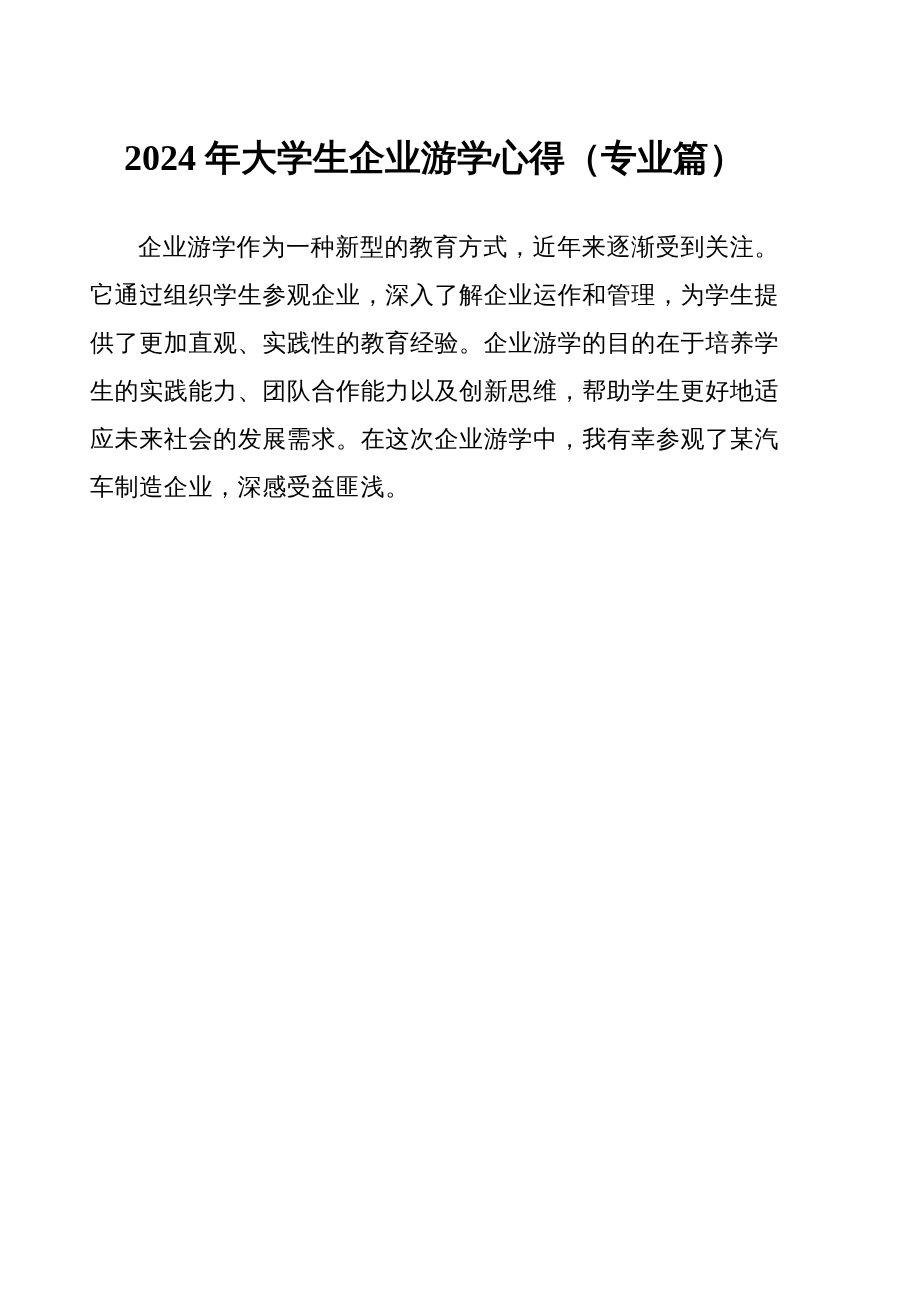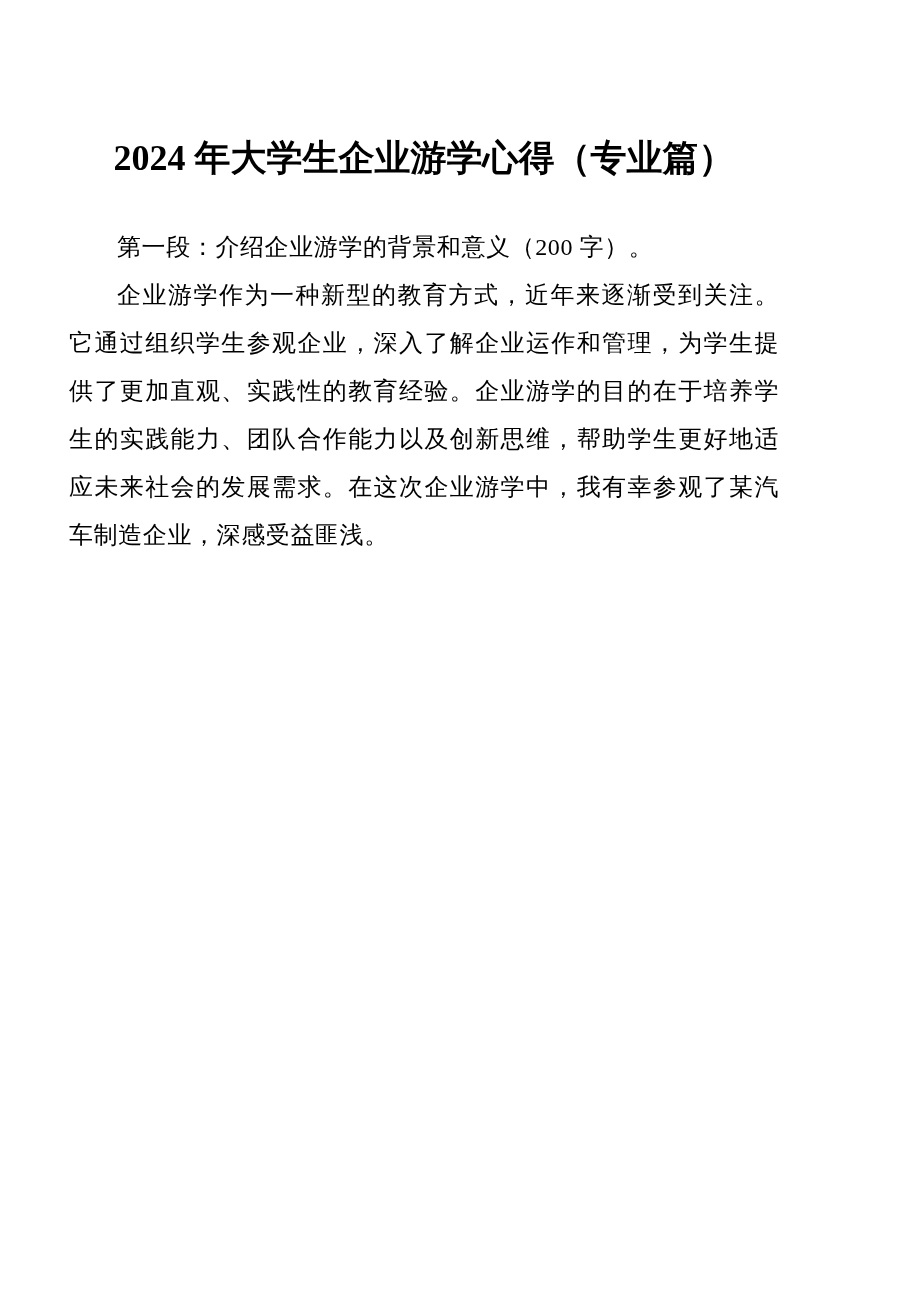--- a/index.html
+++ b/index.html
@@ -7,21 +7,21 @@
     padding: 0;
     background: #ffffff;
   }
   .page {
     position: relative;
     width: 920px;
     height: 1302px;
     margin: 0;
     background: #ffffff;
     box-sizing: border-box;
-    padding: 133px 141px 0 69px;
+    padding: 133px 141px 0 90px;
     overflow: hidden;
     color: #000000;
     font-family: "Liberation Serif", "DejaVu Serif", serif;
   }
   .doc-title {
     font-size: 36px;
     font-weight: bold;
     line-height: 50px;
     text-align: center;
     margin: 0;
@@ -45,16 +45,15 @@
     text-indent: 48px;
   }
 </style>
 </head>
 <body>
 
 <div class="page">
   <h1 class="doc-title">2024 年大学生企业游学心得（专业篇）</h1>
 
   <div class="doc-body">
-    <p class="para indent">第一段：介绍企业游学的背景和意义（200 字）。</p>
     <p class="para indent">企业游学作为一种新型的教育方式，近年来逐渐受到关注。它通过组织学生参观企业，深入了解企业运作和管理，为学生提供了更加直观、实践性的教育经验。企业游学的目的在于培养学生的实践能力、团队合作能力以及创新思维，帮助学生更好地适应未来社会的发展需求。在这次企业游学中，我有幸参观了某汽车制造企业，深感受益匪浅。</p>
   </div>
 </div>
 
 </body></html>

